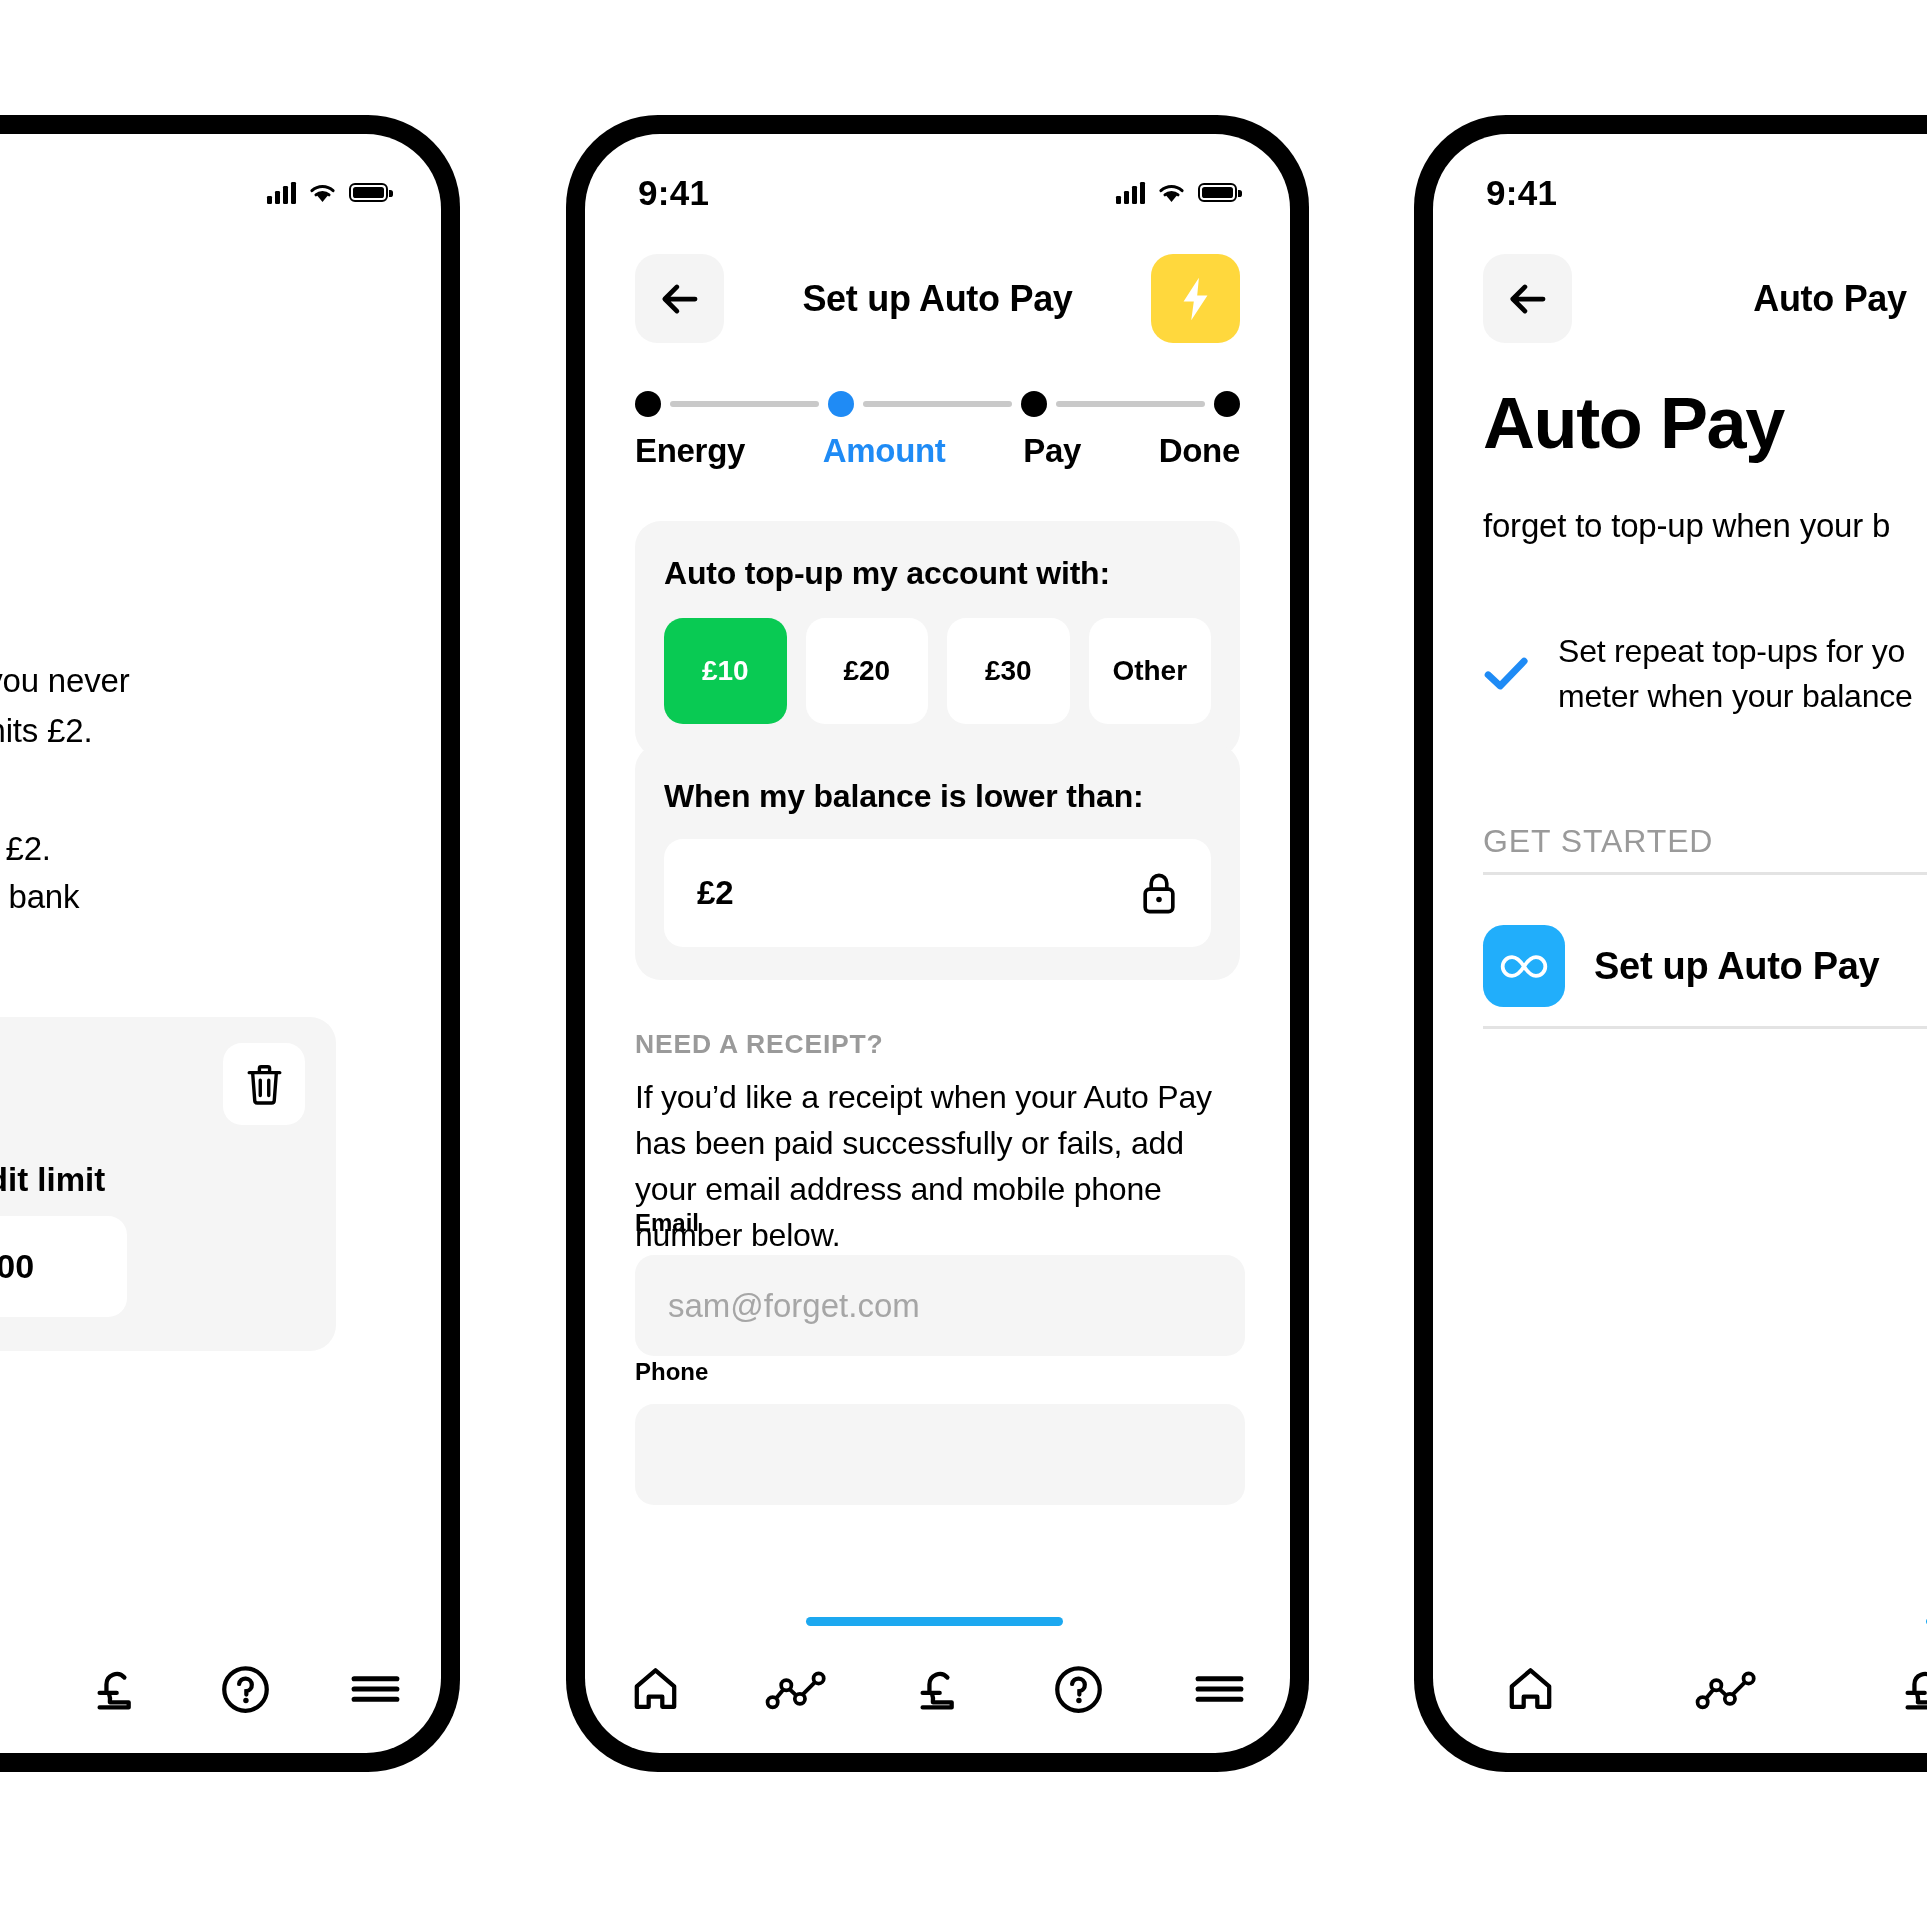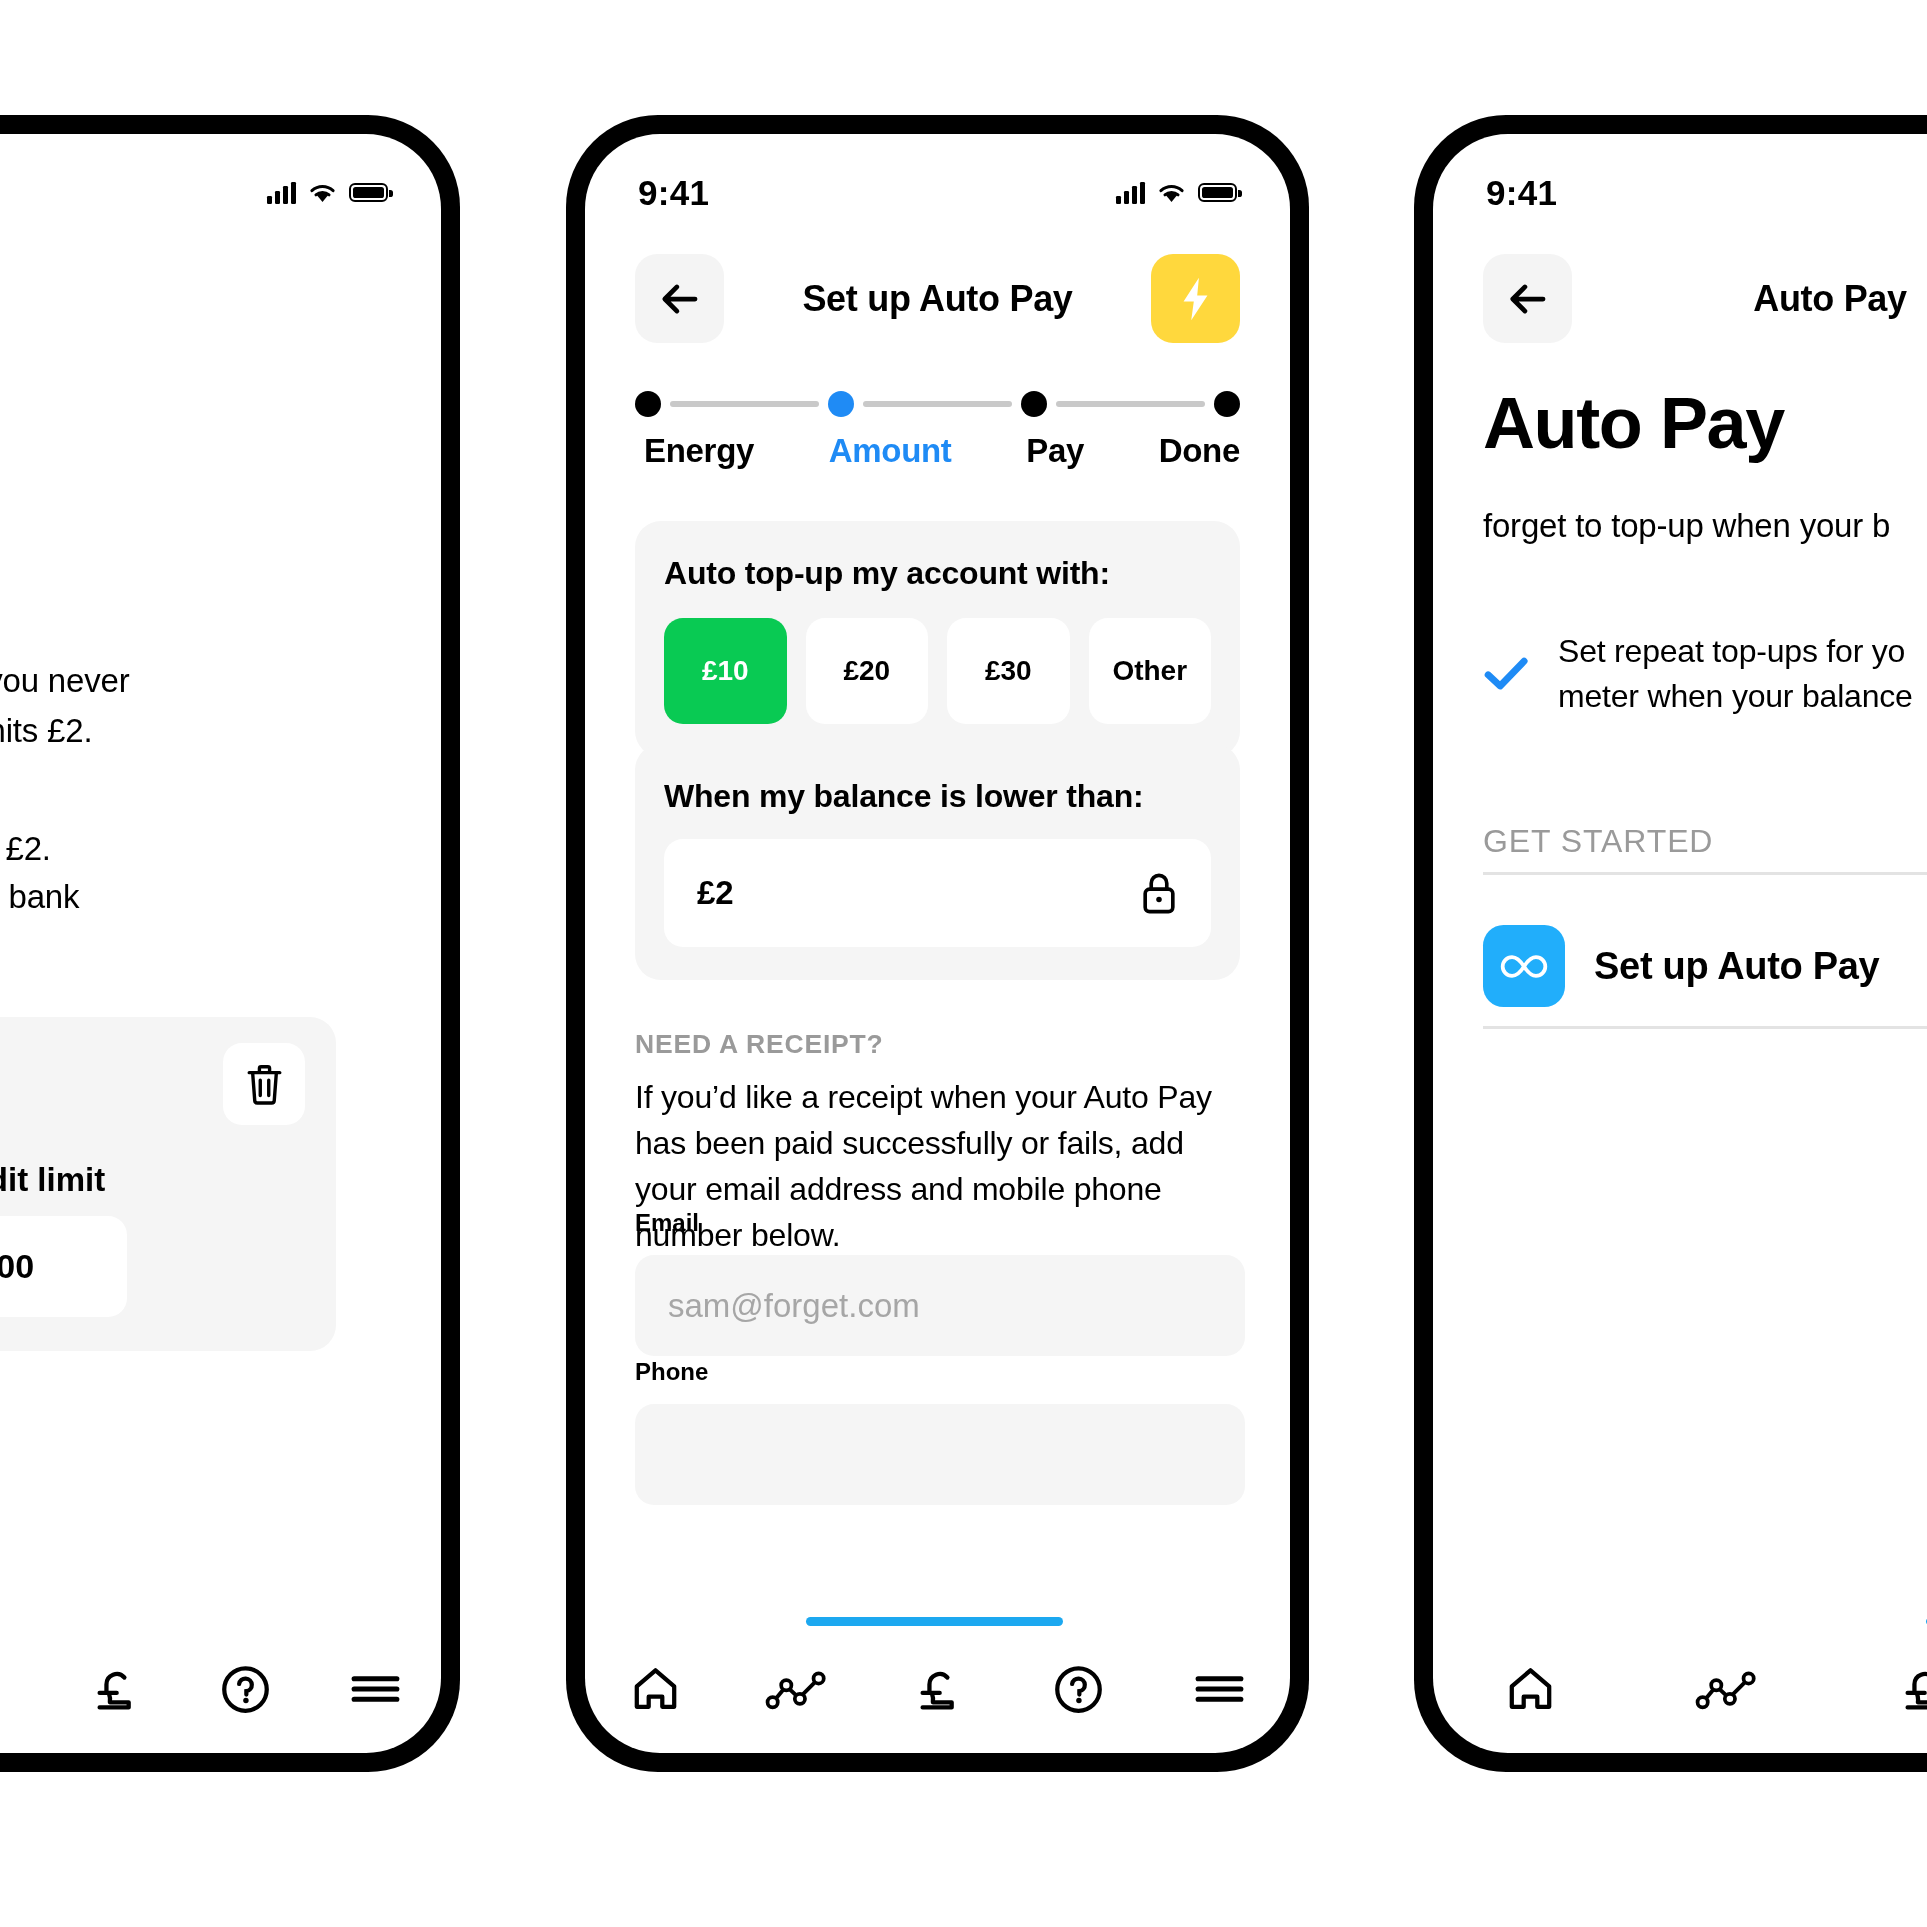--- a/index.html
+++ b/index.html
@@ -41,21 +41,21 @@
   .boltbtn { width:89px; height:89px; border-radius:22px; background:#FFD83D;
     display:flex; align-items:center; justify-content:center; flex:0 0 auto; }
 
   
   .stepper { position:absolute; left:50px; right:50px; top:253px; }
   .steprow { display:flex; align-items:center; height:33px; }
   .dot { width:26px; height:26px; border-radius:50%; background:#000; flex:0 0 auto; }
   .dot.active { background:#1F8BF5; }
   .bar { flex:1 1 auto; height:6px; background:#c9c9c9; border-radius:3.4px; margin:0 8.6px; }
   .steplabels { display:flex; margin-top:12px; }
-  .steplabels span { font-size:33px; font-weight:700; color:#000; letter-spacing:-0.3px;margin-left:9px; }
+  .steplabels span { font-size:33px; font-weight:700; color:#000; letter-spacing:-0.3px; }
   .sl-fill{flex:1 1 auto}
   .steplabels .on { color:#1F8BF5; }
 
   
   .card { position:absolute; left:50px; right:50px; background:#f5f5f5; border-radius:26px; }
   .cardtitle { font-size:32px; font-weight:700; color:#000; letter-spacing:-0.2px; }
 
   .amtrow { display:flex; gap:19px; margin-top:26px; }
   .amt { flex:1; height:106px; border-radius:19px; background:#fff;
     display:flex; align-items:center; justify-content:center;

